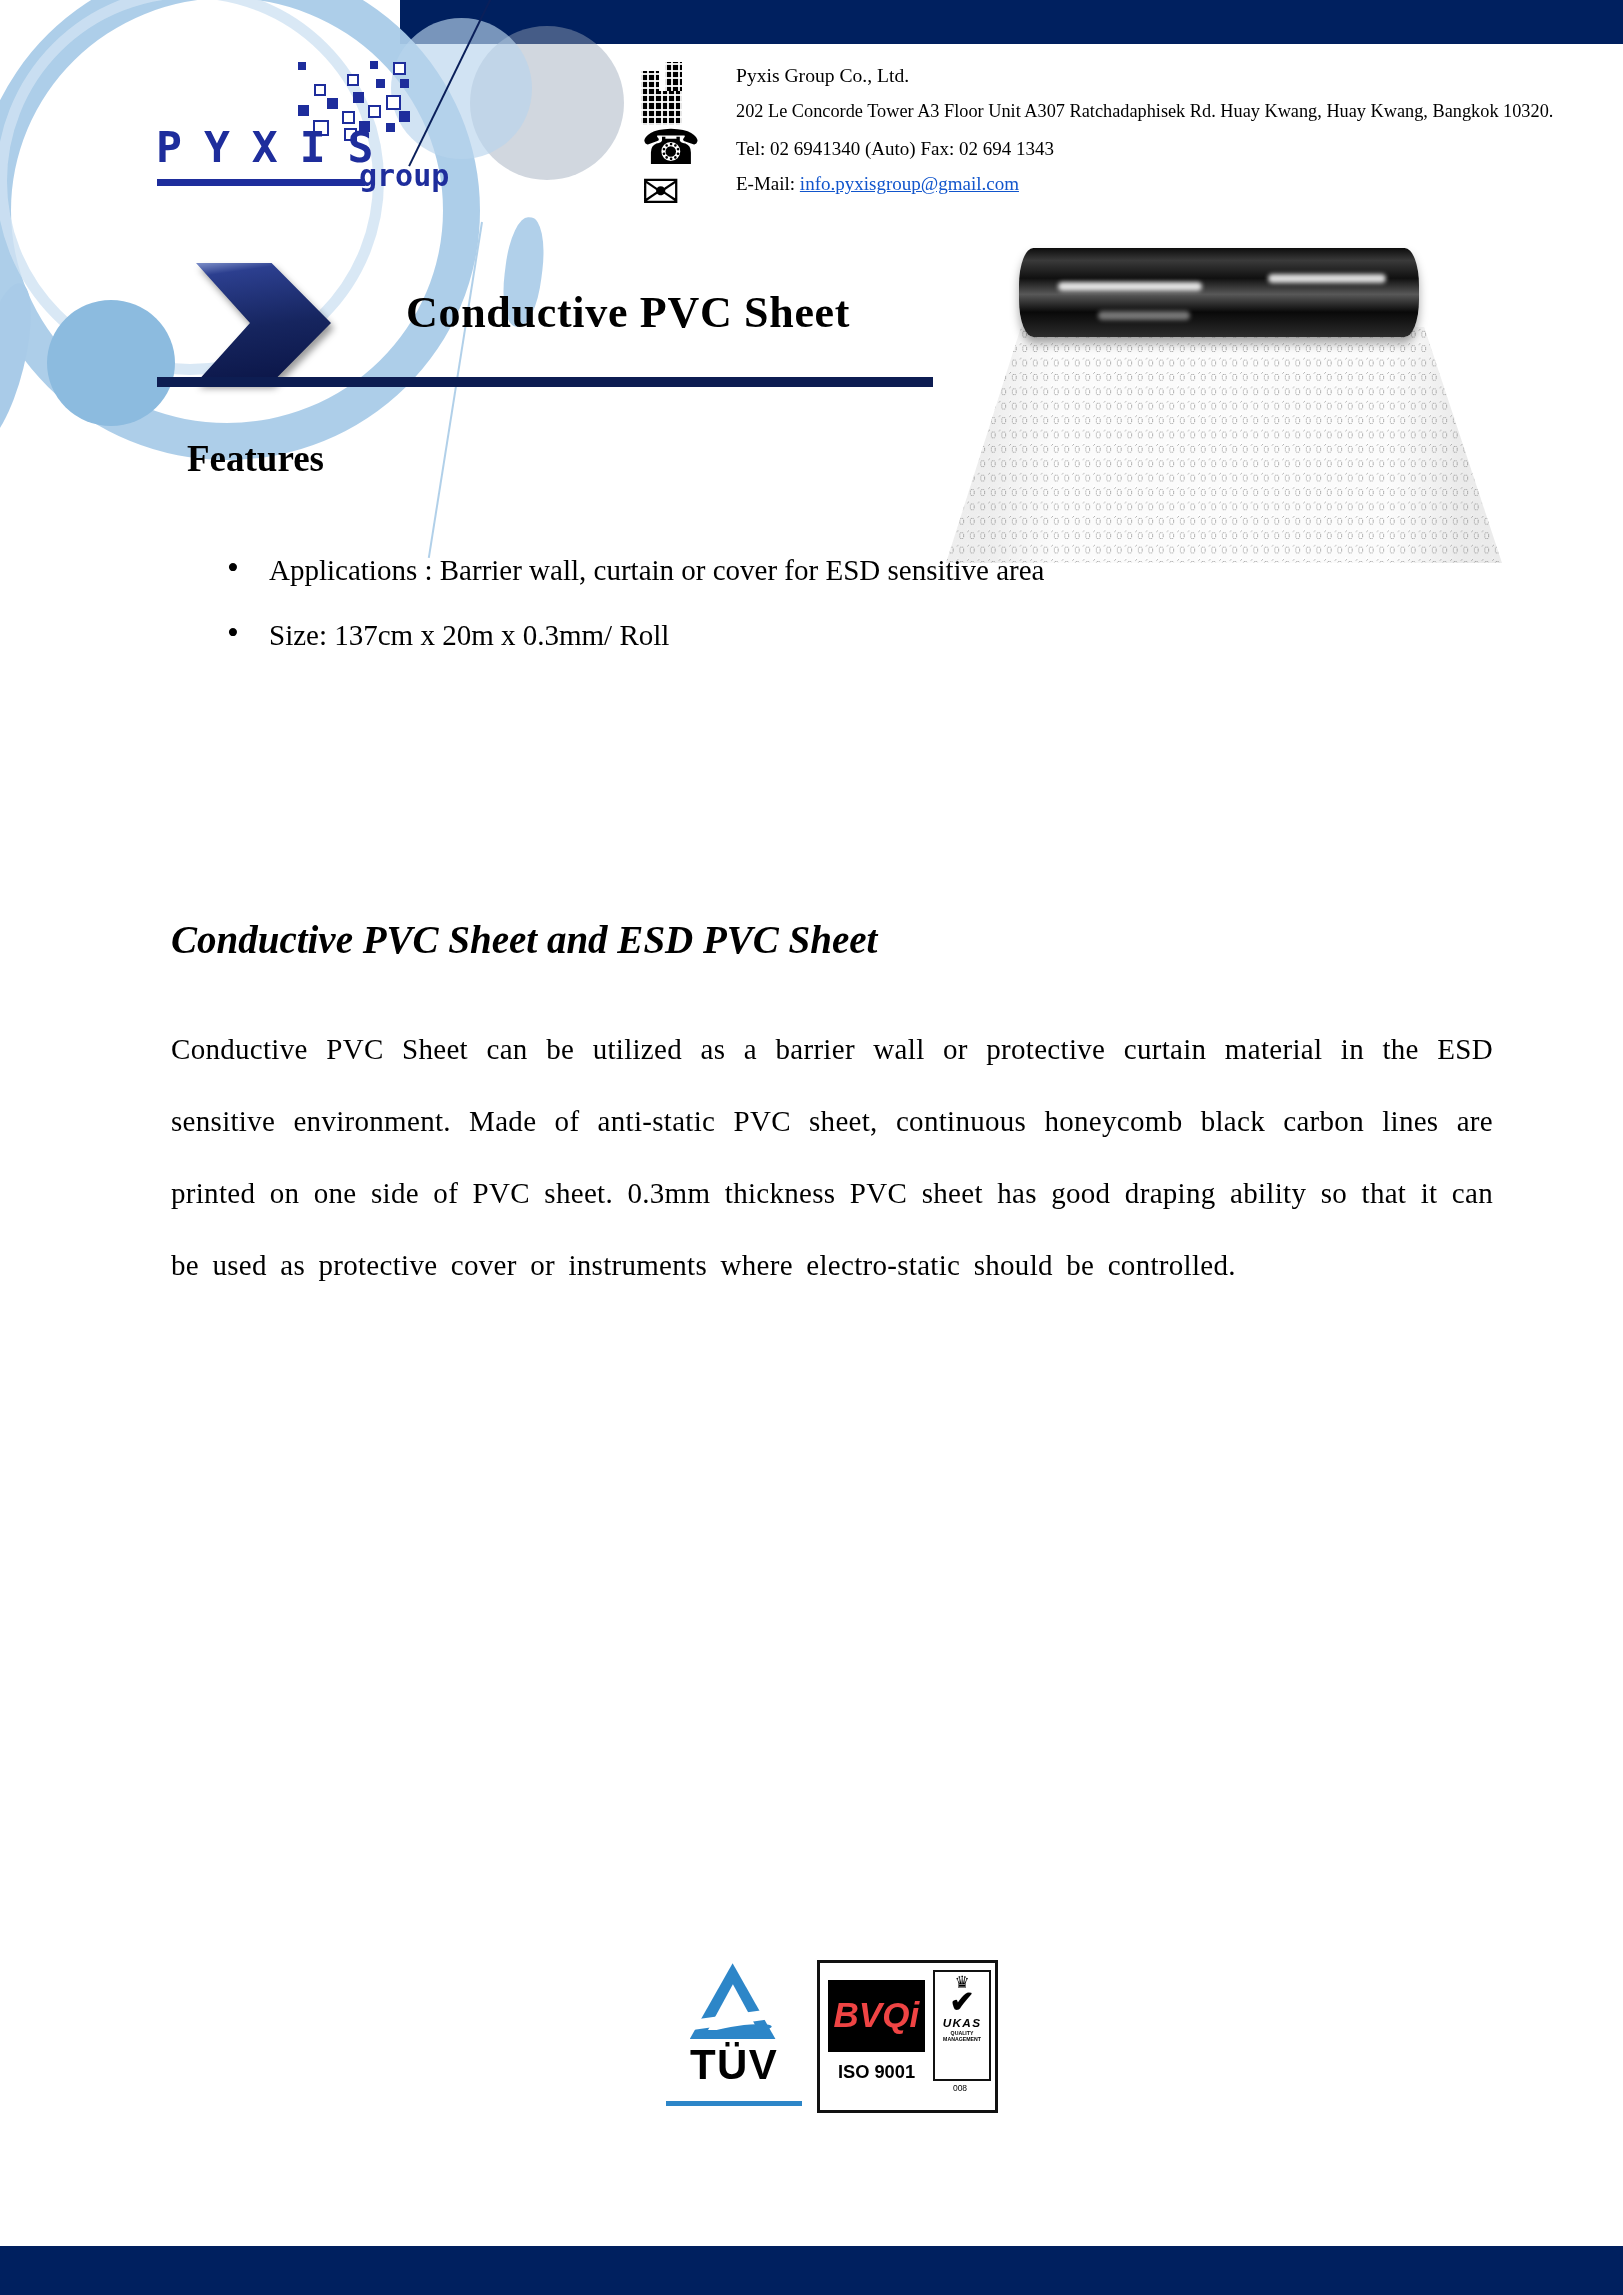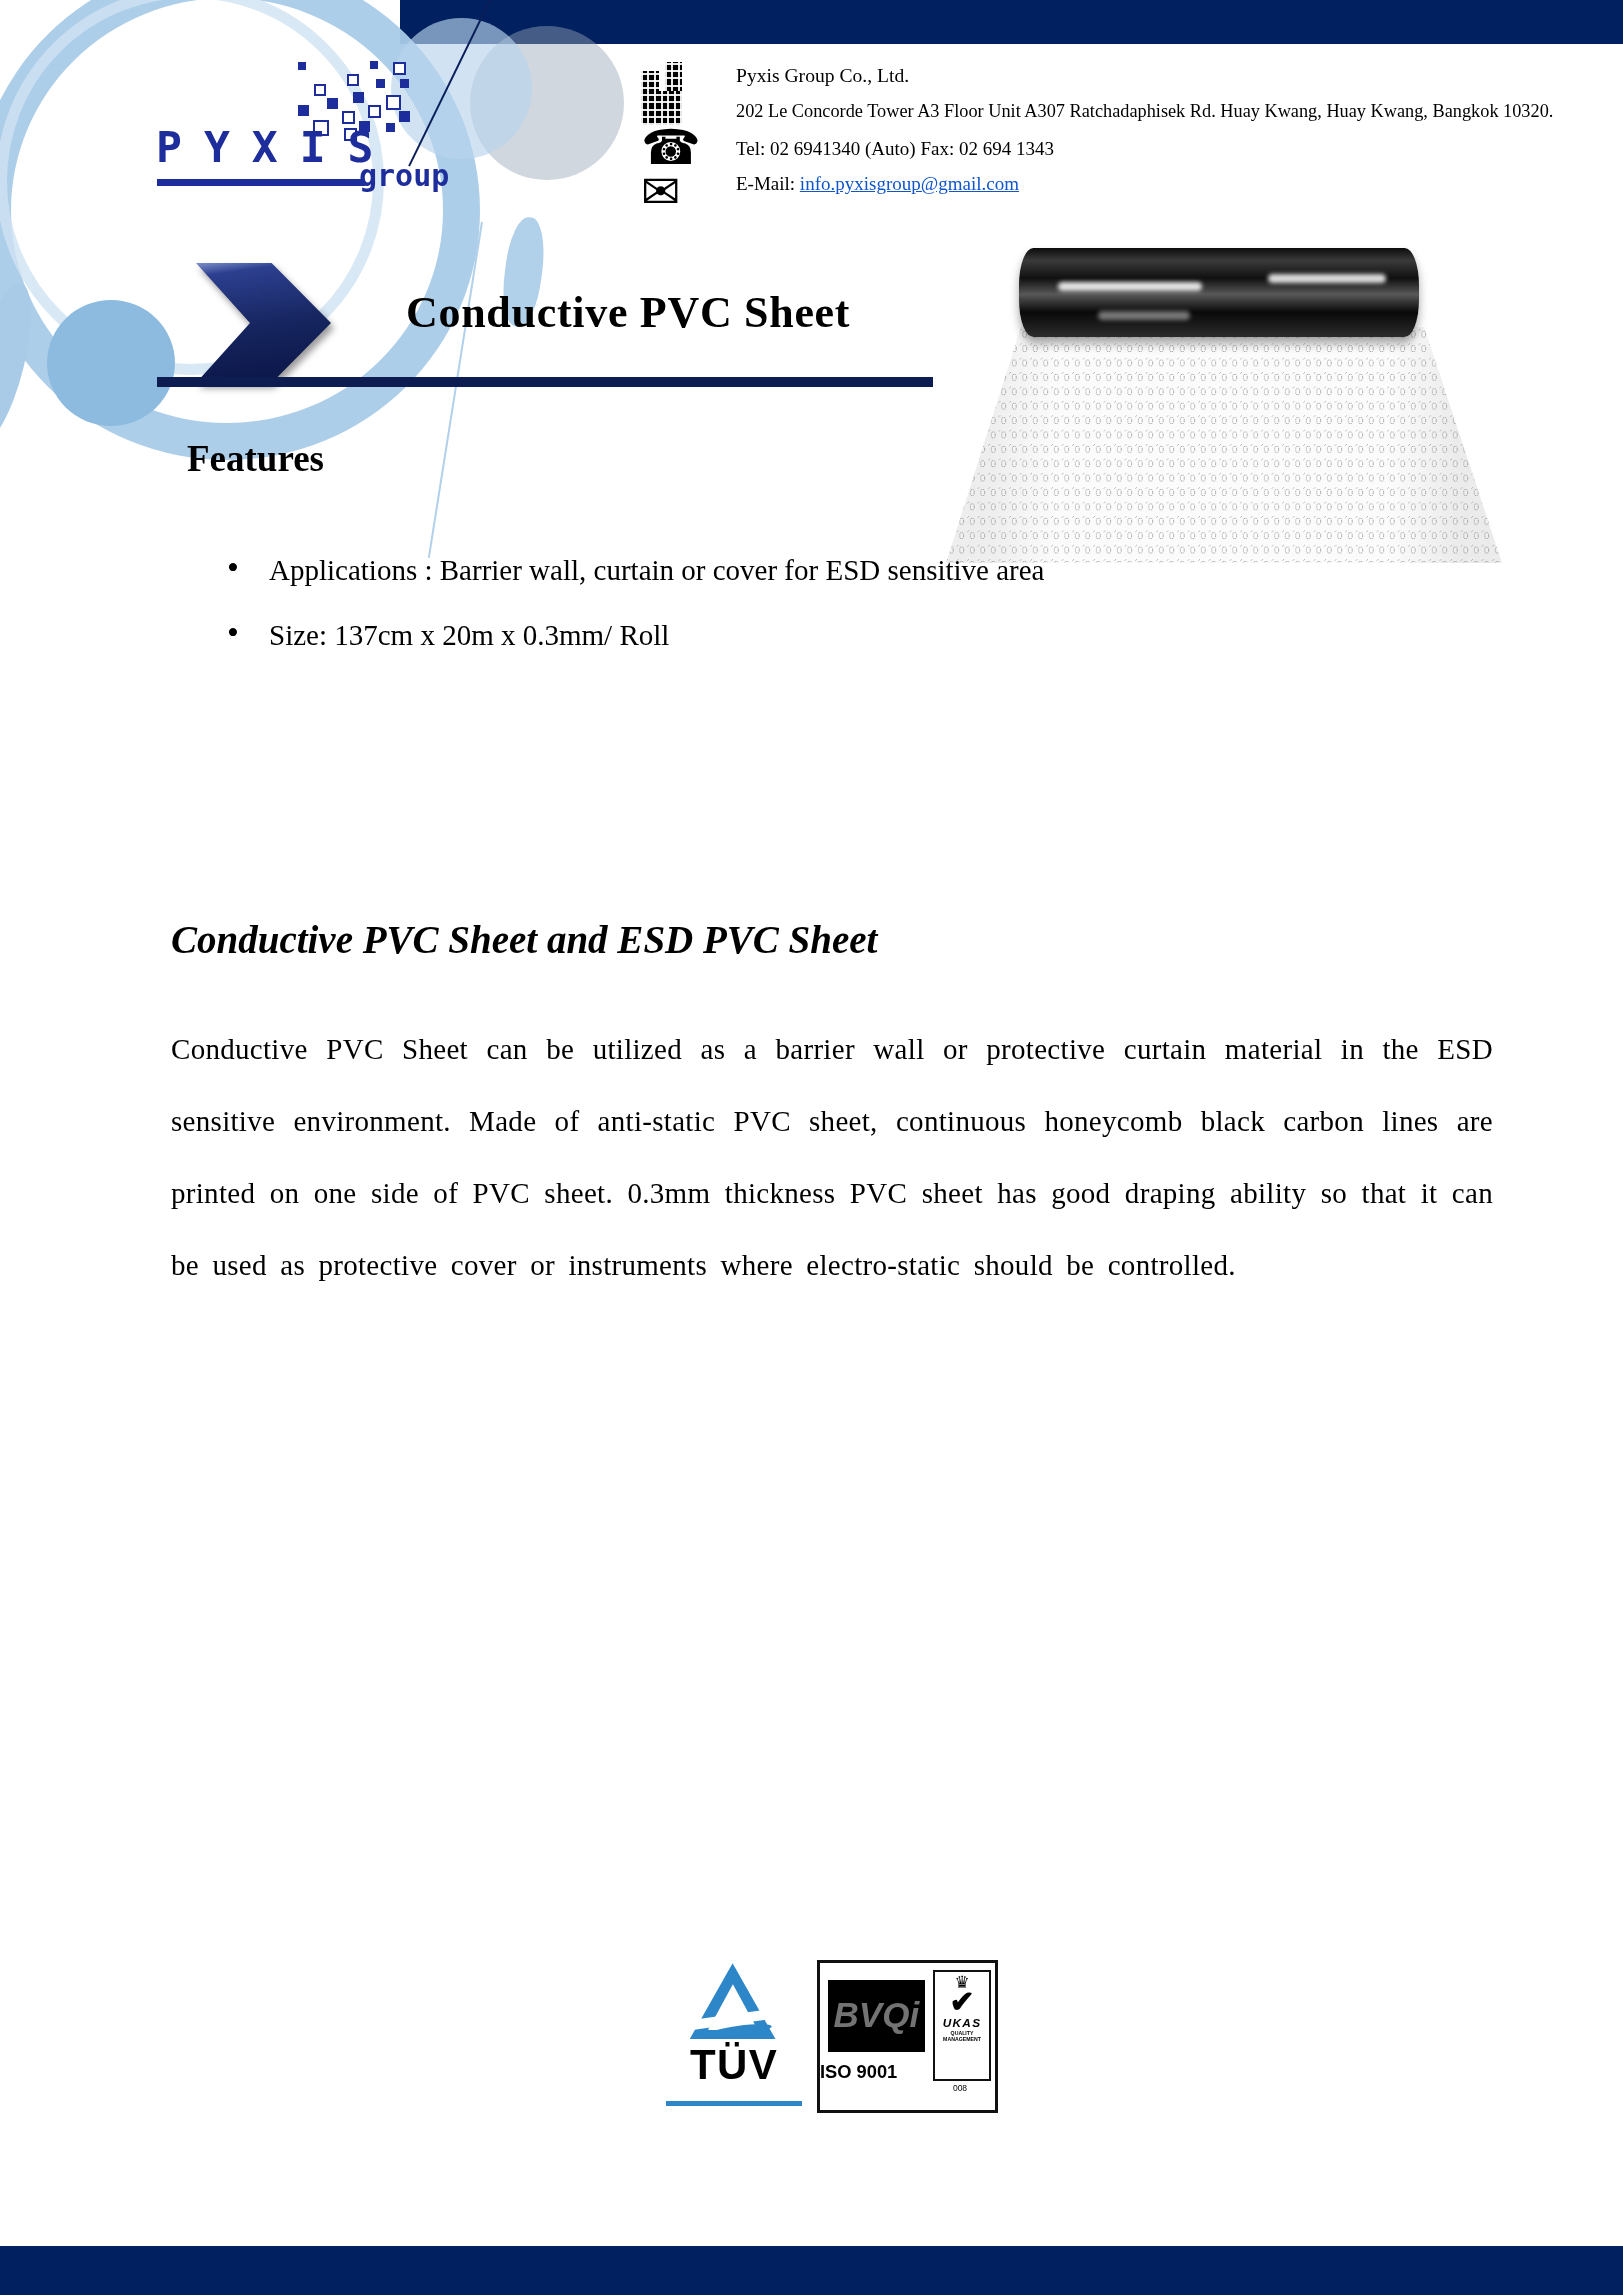--- a/index.html
+++ b/index.html
@@ -130,23 +130,23 @@
   .tri-wave{position:absolute; left:14.4px; top:63px; width:68px; height:9.8px;
     background:var(--tuv-blue,#2d86c8); border-radius:50%; transform:rotate(-8deg);}
   .tuv-text{position:absolute; left:0; top:79px; width:136px; text-align:center;
     font-family:"Liberation Sans", sans-serif; font-weight:bold; font-size:42px; letter-spacing:1.3px;}
   .tuv-rule{position:absolute; left:0; top:139px; width:136px; height:5.2px;
     background:var(--tuv-blue,#2d86c8);}
 
   .bvqi{position:absolute; left:817px; top:1960px; width:175px; height:147px; z-index:2;
     border:3.9px solid #111; background:#fff;}
   .bv-black{position:absolute; left:7.9px; top:17px; width:97px; height:72px; background:#000;
-    color:#737373; text-align:center; font-family:"Liberation Sans", sans-serif;
+    color:#ef4444; text-align:center; font-family:"Liberation Sans", sans-serif;
     font-weight:bold; font-size:35px; line-height:69px; font-style:italic;}
-  .bv-iso{position:absolute; left:0px; top:98px; width:113px; 
+  .bv-iso{position:absolute; left:0px; top:98px; width:113px; text-align:center;
     font-family:"Liberation Sans", sans-serif; font-weight:bold; font-size:18.3px;}
   .ukas-box{position:absolute; left:113px; top:6.5px; width:54px; height:107px;
     border:2px solid #111; text-align:center; font-family:"Liberation Sans", sans-serif;}
   .ukas-crown{font-size:17px; line-height:17px; margin-top:2.6px;}
   .ukas-check{font-size:30px; line-height:26px; font-weight:bold; margin-top:-2.6px;}
   .ukas-name{font-size:11.8px; font-weight:bold; letter-spacing:1.3px; margin-top:1.3px;font-style:italic;}
   .ukas-sub{font-size:5.2px; font-weight:bold; line-height:6.5px;}
   .ukas-num{position:absolute; left:113px; top:120px; width:54px; text-align:center;
     font-family:"Liberation Sans", sans-serif; font-size:8.5px;}
 </style>

